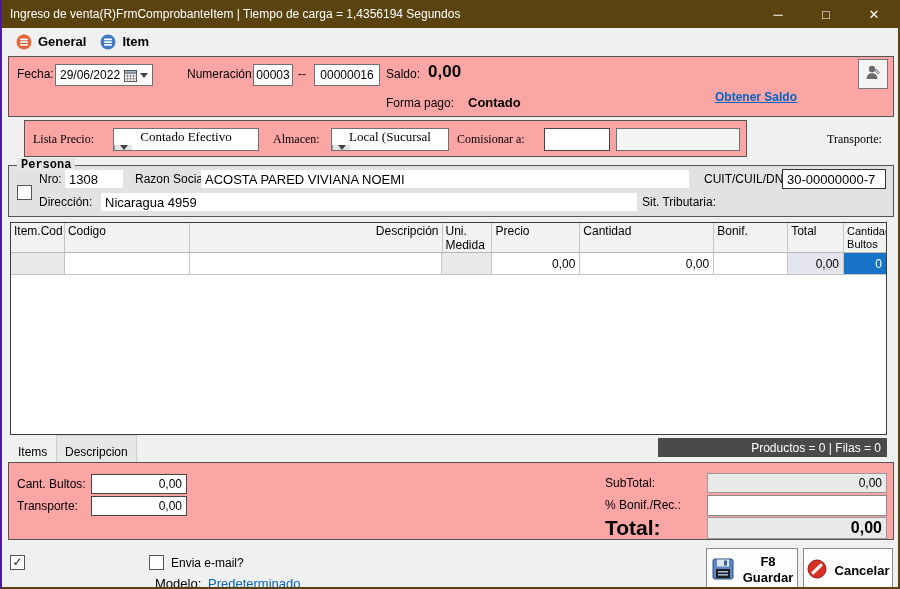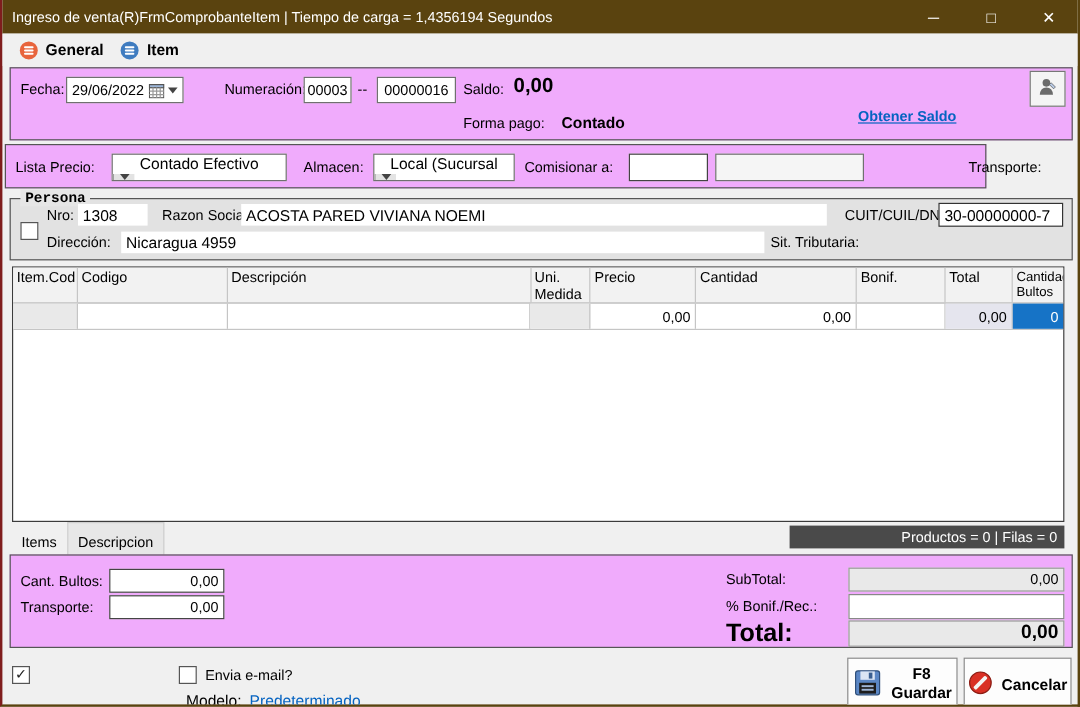--- a/index.html
+++ b/index.html
@@ -1,33 +1,33 @@
 <!DOCTYPE html>
 <html><head>
 <meta charset="utf-8">
 <style>
   * { box-sizing: border-box; margin: 0; padding: 0; }
   html,body { width:900px; height:589px; }
   body { font-family: "Liberation Sans", sans-serif; font-size:12px; color:#000; background:#f0f0f0; }
   #window { position:relative; width:900px; height:589px; background:#f0f0f0; overflow:hidden;
-            border-left:2px solid #7f1d1d; border-right:2px solid #5a430f; border-bottom:2px solid #5a430f; }
+            border-left:2px solid #4c1d95; border-right:2px solid #5a430f; border-bottom:2px solid #5a430f; }
 
   
   .titlebar { position:absolute; left:-2px; top:0; width:900px; height:28px; background:#5a430f; color:#fff;
               display:flex; align-items:center; }
   .titlebar-text { padding-left:10px; font-size:12px; white-space:nowrap; }
   .win-btn { position:absolute; top:0; width:40px; height:28px; color:#fff; display:flex; align-items:center; justify-content:center; font-size:13px; }
   .btn-min { left:756px; } .btn-max { left:804px; } .btn-close { left:852px; }
 
   
   .top-tabs { position:absolute; left:0; top:28px; width:896px; height:27px; background:#f0f0f0; display:flex; align-items:center; }
   .top-tab { display:flex; align-items:center; gap:6px; font-weight:bold; font-size:13px; margin-left:14px; }
   .top-tab svg { display:block; }
 
-  .panel { position:absolute; background:#f0abfc; border:1px solid #555; }
+  .panel { position:absolute; background:#fca5a5; border:1px solid #555; }
   .lbl { position:absolute; white-space:nowrap; }
   .field { position:absolute; background:#fff; border:1px solid #707070; display:flex; align-items:center; padding:0 4px; white-space:nowrap; overflow:hidden; }
   .field.noborder { border:none; }
   .right { justify-content:flex-end; }
   .bold { font-weight:bold; }
 
   .combo { position:absolute; background:#fff; border:1px solid #707070; display:flex; align-items:center;flex-direction:column; }
   .combo .val { flex:1; padding:0 5px; font-size:13px; white-space:nowrap; overflow:hidden; }
   .combo .arrow-box { width:18px; align-self:stretch; background:#e3e3e3; border-left:1px solid #a0a0a0; display:flex; align-items:center; justify-content:center; }
   .tri { width:0; height:0; border-left:4px solid transparent; border-right:4px solid transparent; border-top:5px solid #444; }
@@ -39,21 +39,21 @@
   
   .groupbox { position:absolute; border:1px solid #555; background:#e2e2e2; }
   .group-label { position:absolute; top:-8px; left:8px; background:#e6e6e6; padding:0 4px; font-weight:bold;font-family:Liberation Mono, monospace; }
 
   
   .grid { position:absolute; left:8px; top:222px; width:877px; height:213px; background:#fff; border:1px solid #3c3c3c; }
   .grid-header { display:flex; height:30px; background:#f2f2f2; border-bottom:1px solid #b5b5b5; }
   .grid-header .hc { border-right:1px solid #c5c5c5; padding:2px 3px; font-size:12px; line-height:1.15; overflow:hidden; }
   .grid-row { display:flex; height:22px; border-bottom:1px solid #c5c5c5; }
   .grid-row .dc { border-right:1px solid #c5c5c5; padding:0 4px; display:flex; align-items:center; font-size:12px; overflow:hidden; }
-  .c0{width:54px;} .c1{width:125px;} .c2{width:253px;} .c3{width:50px;} .c4{width:88px;}
+  .c0{width:54px;} .c1{width:125px;} .c2{width:253px;text-align:right;} .c3{width:50px;} .c4{width:88px;}
   .c5{width:134px;} .c6{width:74px;} .c7{width:56px;} .c8{width:42px; border-right:none !important;}
   .hc.c8{font-size:11px;}
   .cell-gray { background:#e9e9e9; }
   .cell-total { background:#e5e5ee; }
   .cell-sel { background:#1673c6; color:#fff; }
   .num { justify-content:flex-end; }
 
   
   .grid-tab { position:absolute; height:21px; display:flex; align-items:center; padding:16px 8px; font-size:12px; }
   .grid-tab.active { top:436px; left:8px; background:#f0f0f0; }
@@ -140,21 +140,21 @@
             <circle cx="8" cy="5" r="3.2" fill="#6b6b6b"></circle>
             <path d="M2.5 15 q0.5 -6 5.5 -6 q5 0 5.5 6 z" fill="#6b6b6b"></path>
             <path d="M12 5 l3.5 3.5 l-1.5 1.5 l-3.5 -3.5 z" fill="#b7c9e4" stroke="#555" stroke-width="0.6"></path>
           </svg>
       </span>
     </div>
     <span class="lbl" style="left:377px; top:39px;">Forma pago:</span>
     <span class="lbl bold" style="left:459px; top:38px; font-size:13px;">Contado</span>
   </div>
 
-  <div class="panel" style="left:2px; top:120px; width:818px; height:37px;">
+  <div class="panel" style="left:22px; top:120px; width:723px; height:37px;font-family:Liberation Serif, serif;">
     <span class="lbl" style="left:8px; top:11px;">Lista Precio:</span>
     <div class="combo" style="left:88px; top:7px; width:146px; height:23px;">
       <span class="val">Contado Efectivo</span>
       <span class="arrow-box">
           <span class="tri"></span>
         </span>
     </div>
     <span class="lbl" style="left:248px; top:11px;">Almacen:</span>
     <div class="combo" style="left:306px; top:7px; width:118px; height:23px;">
       <span class="val">Local (Sucursal</span>

